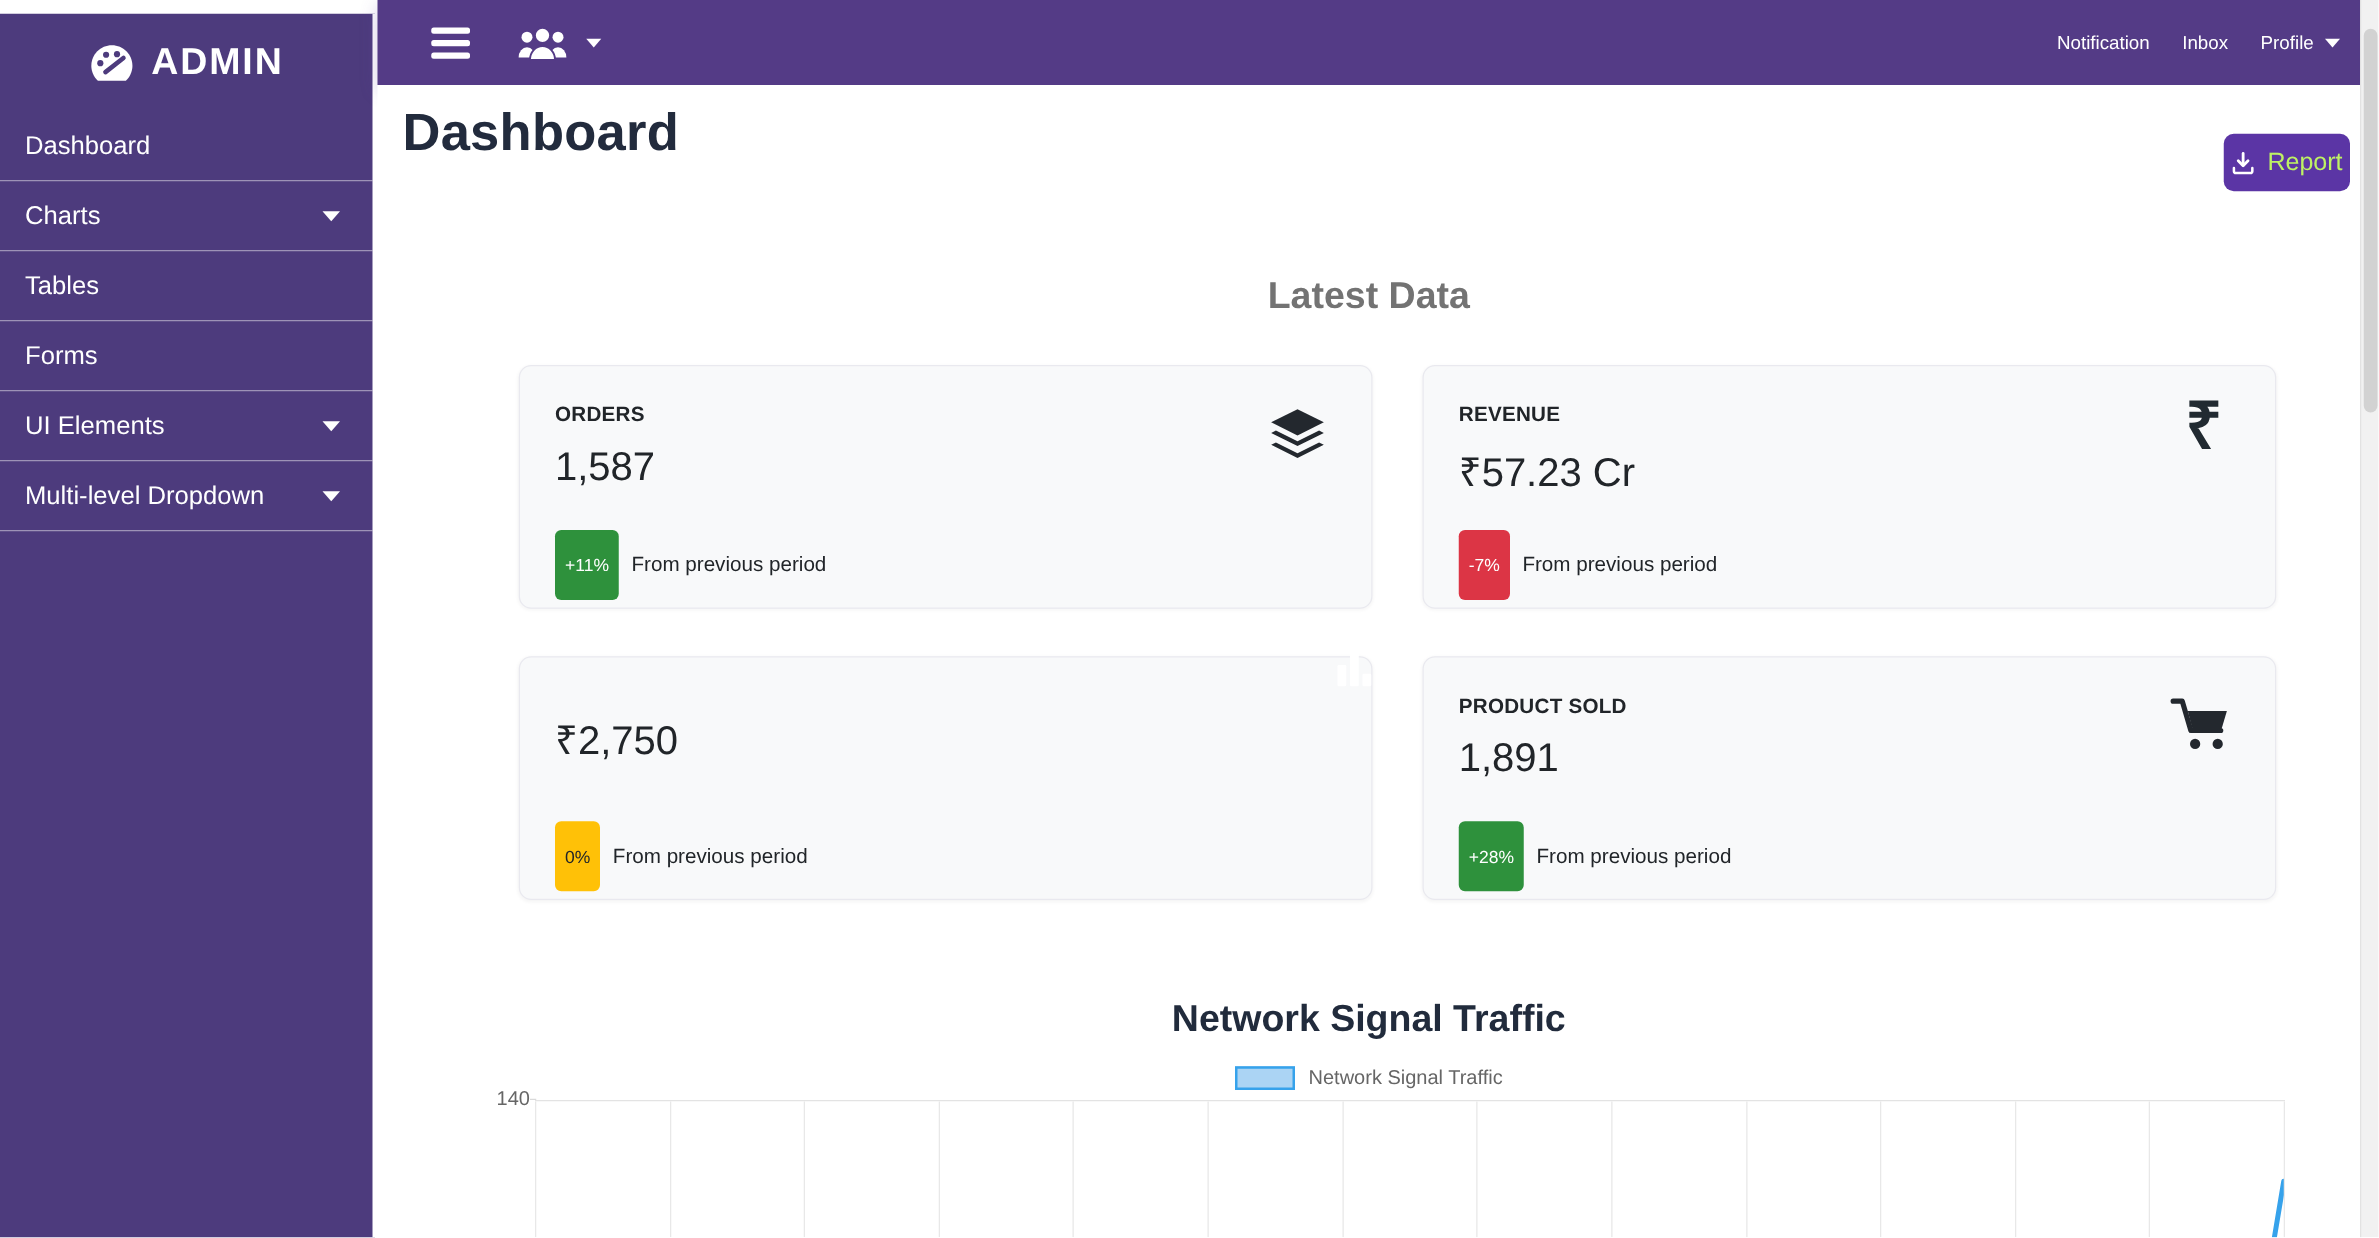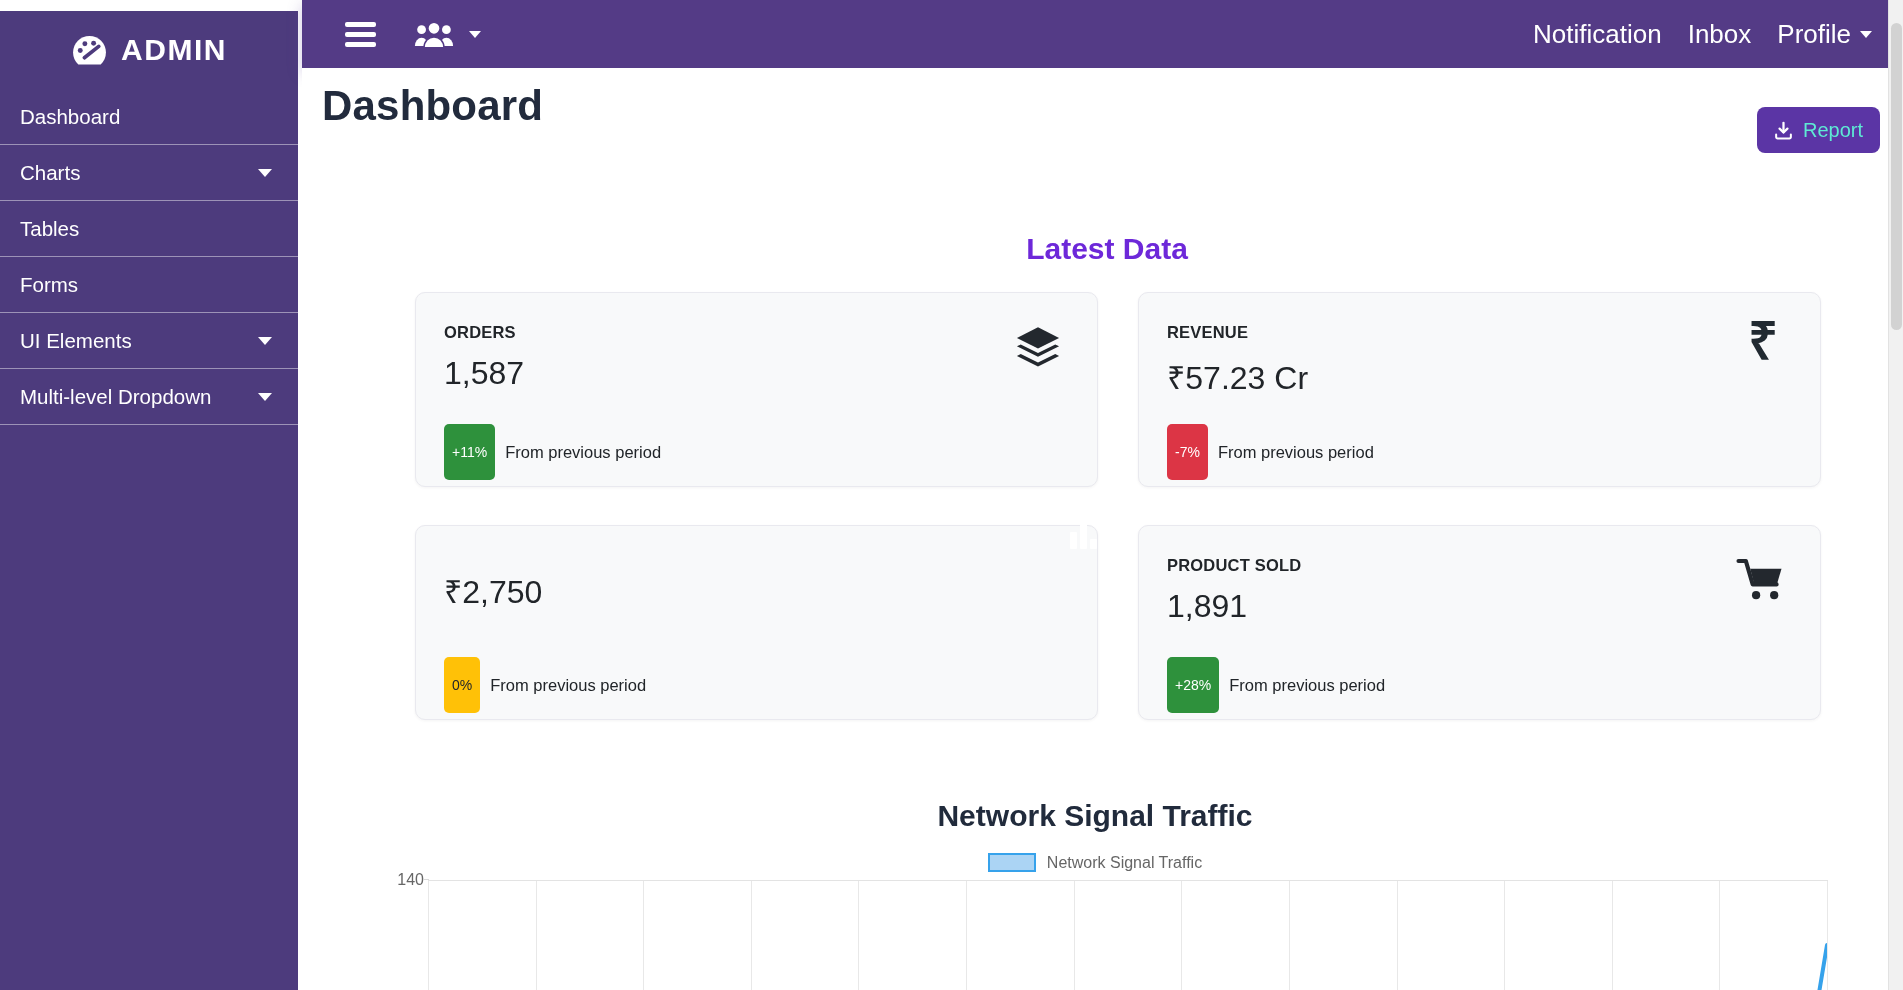--- a/index.html
+++ b/index.html
@@ -46,21 +46,21 @@
     margin-left:43px; background:none; border:0; padding:0; cursor:pointer;
     display:flex; flex-direction:column; gap:5px;
   }
   .hamburger .bar { width:31px; height:5px; background:#fff; border-radius:2px; }
   .users-btn {
     margin-left:37px; background:none; border:0; padding:0; cursor:pointer;
     display:flex; align-items:center; gap:14px; color:#fff;
   }
   .nav-right {
     margin-left:auto; margin-right:16px; display:flex; align-items:center;
-    gap:26px; font-size:26px;
+    gap:26px; font-size:15px;
   }
   .nav-link {
     color:#fff; text-decoration:none; display:flex; align-items:center; gap:9px;
     cursor:pointer;
   }
 
   
   .scrollbar {
     position:absolute; right:0; top:0; width:15px; height:990px;
     background:#f1f1f1; border-left:1px solid #e2e2e2;
@@ -73,28 +73,28 @@
   
   .main {
     position:absolute; left:302px; top:68px; width:1586px; height:922px;
     background:#fff;
   }
   .page-title {
     position:absolute; left:20px; top:14px; margin:0;
     font-size:42px; font-weight:bold; color:#222b3d; letter-spacing:.2px;
   }
   .report-btn {
-    position:absolute; top:39px; right:8px; height:46px; padding:0 17px;
-    background:#5b35a5; color:#5eead4; border:none; border-radius:8px;
+    position:absolute; top:39px; right:8px; height:46px; padding:0 6px;
+    background:#5b35a5; color:#bef264; border:none; border-radius:8px;
     font-size:20px; font-family:inherit; display:flex; align-items:center; gap:10px;
     cursor:pointer;
   }
   .section-title {
-    position:absolute; left:0; width:100%; top:152px; margin:12px;
-    text-align:center; font-size:30px; font-weight:bold; color:#6d28d9;
+    position:absolute; left:0; width:100%; top:152px; margin:0;
+    text-align:center; font-size:30px; font-weight:bold; color:#737373;
   }
 
   
   .cards {
     position:absolute; left:113px; top:224px; width:1406px;
     display:grid; grid-template-columns:683px 683px; column-gap:40px; row-gap:38px;
   }
   .card {
     position:relative; height:195px; background:#f8f9fa;
     border:1px solid #e9e9ef; border-radius:10px;

